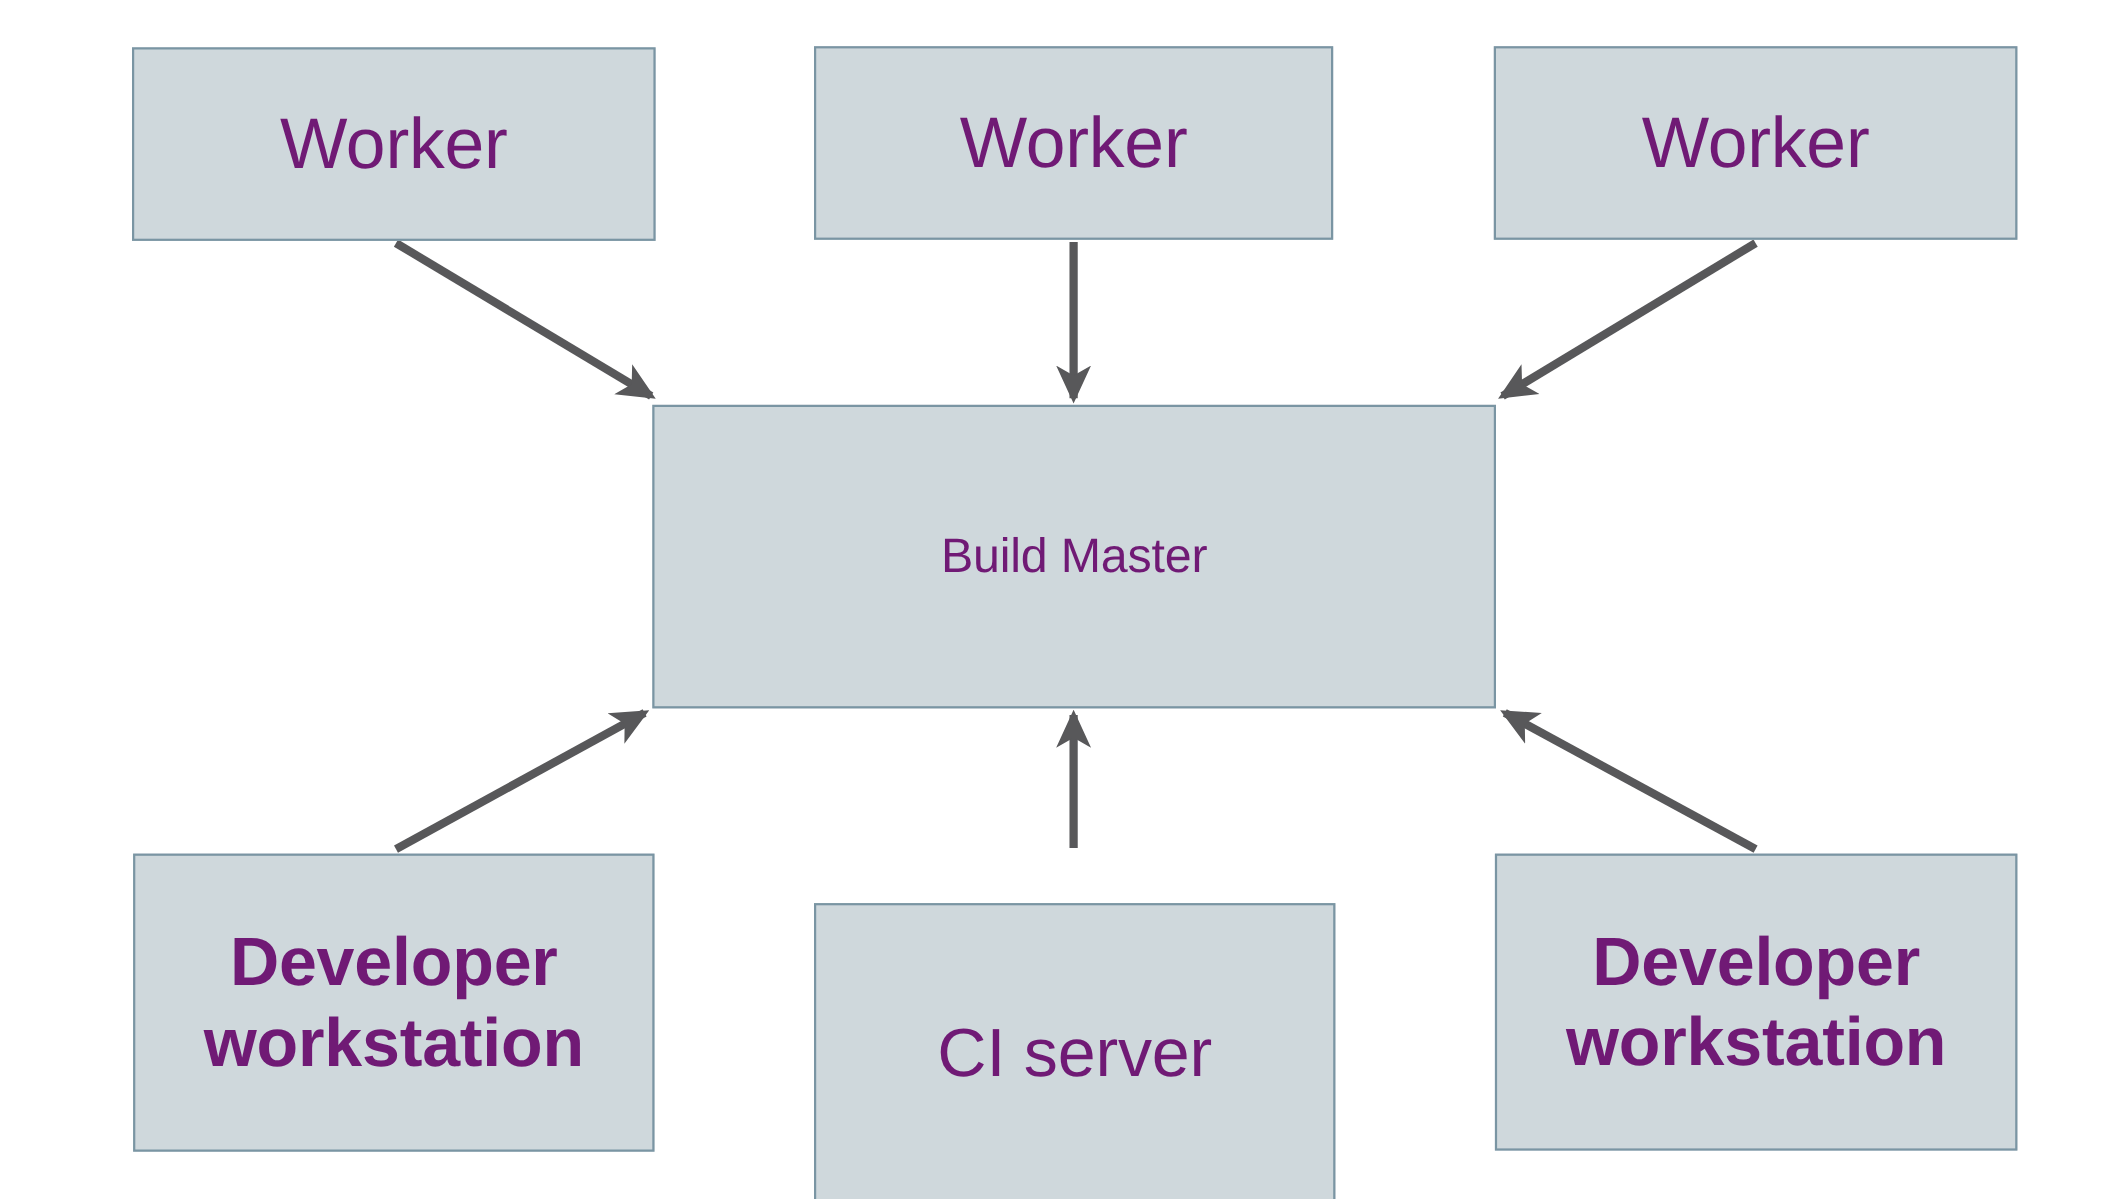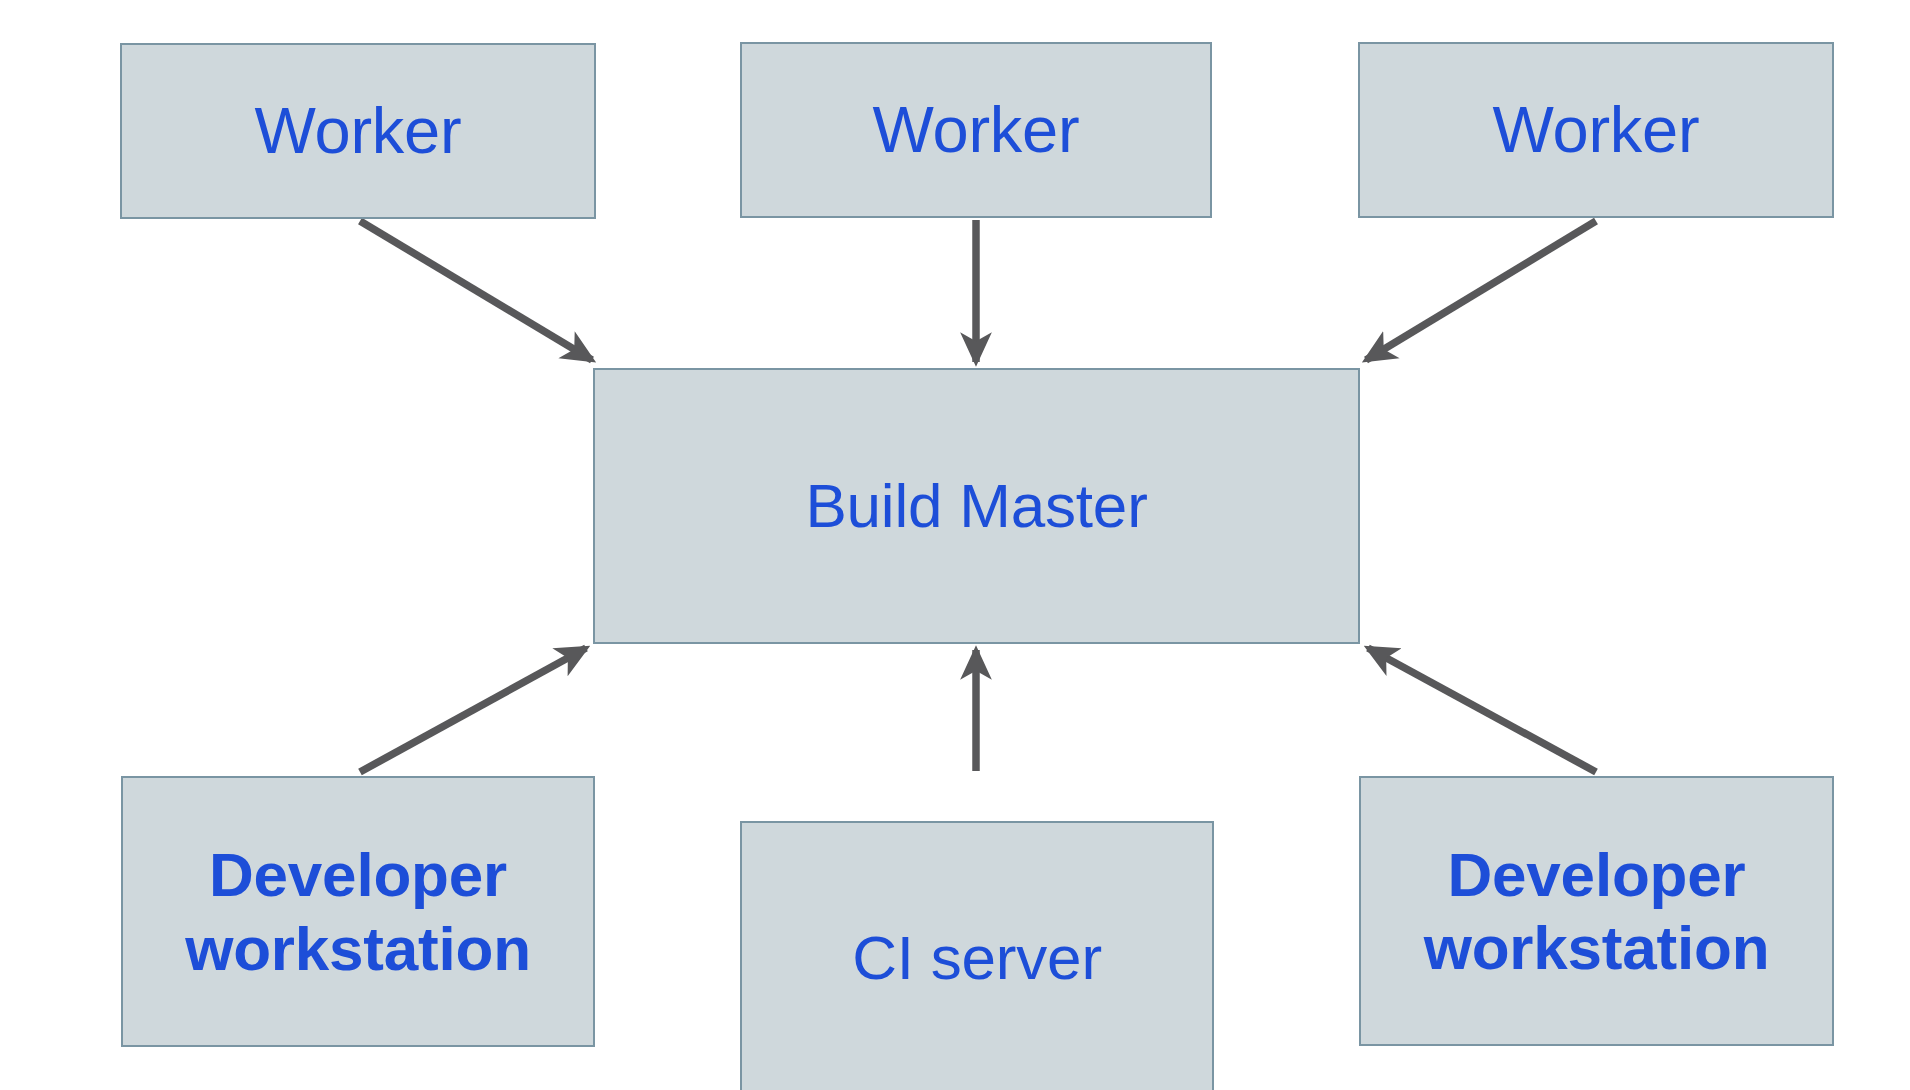--- a/index.html
+++ b/index.html
@@ -30,42 +30,42 @@
   }
   .node {
     position: absolute;
     box-sizing: border-box;
     background: #CFD8DC;
     border: 2px solid #7A95A3;
     display: flex;
     align-items: center;
     justify-content: center;
     text-align: center;
-    color: #1d4ed8;
+    color: #701a75;
     z-index: 2;
   }
   .node-label {
     display: block;
     line-height: 1.18;
     white-space: pre-line;
     letter-spacing: -0.2px;
   }
   
   #node-worker-1 { left: 120px;  top: 43px;  width: 476px; height: 176px; }
   #node-worker-2 { left: 740px;  top: 42px;  width: 472px; height: 176px; }
   #node-worker-3 { left: 1358px; top: 42px;  width: 476px; height: 176px; }
   
   #node-build-master { left: 593px; top: 368px; width: 767px; height: 276px; }
   
   #node-dev-workstation-left  { left: 121px;  top: 776px; width: 474px; height: 271px; }
   #node-ci-server             { left: 740px;  top: 821px; width: 474px; height: 274px; }
   #node-dev-workstation-right { left: 1359px; top: 776px; width: 475px; height: 270px; }
 
   .label-worker  { font-size: 65px; }
-  .label-master  { font-size: 62px; }
+  .label-master  { font-size: 44px; }
   .label-dev     { font-size: 62px; font-weight: bold; }
   .label-ci      { font-size: 62px; }
 </style>
 </head>
 <body>
 
 <div id="diagram-canvas">
 
   <svg id="arrow-layer" viewBox="0 0 1910 1090" width="1910" height="1090" xmlns="http://www.w3.org/2000/svg">
     <defs>

